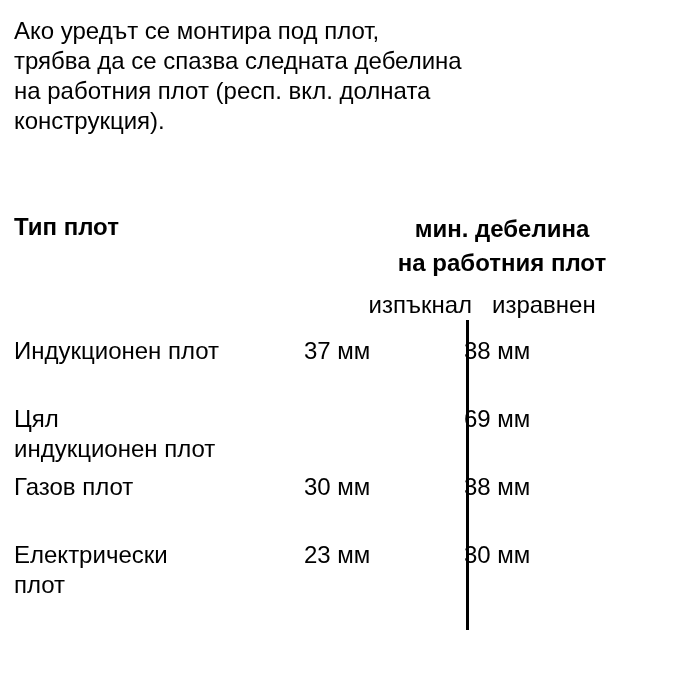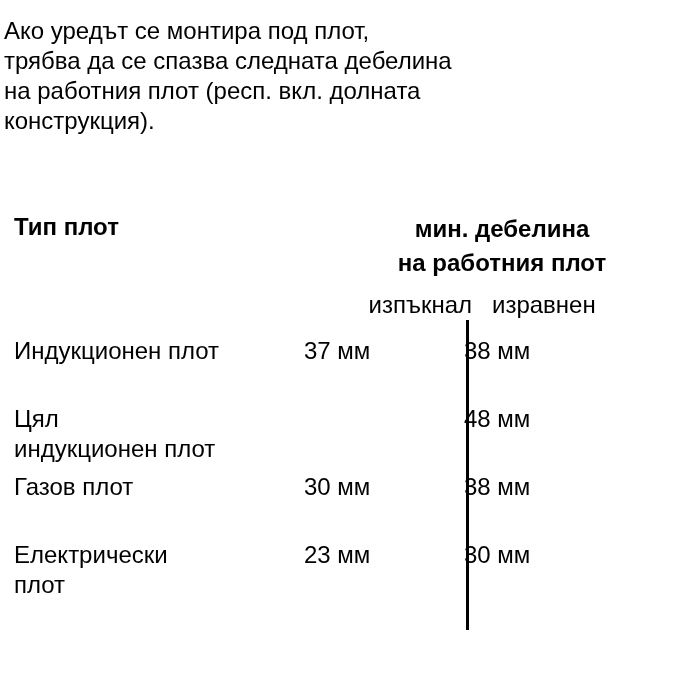--- a/index.html
+++ b/index.html
@@ -12,21 +12,21 @@
     height: 700px;
     font-family: "Liberation Sans", sans-serif;
     color: #000000;
     overflow: hidden;
   }
   .page {
     position: relative;
     width: 700px;
     height: 541px;
     box-sizing: border-box;
-    padding: 16px 14px 0 4px;
+    padding: 16px 14px 0 14px;
   }
   .intro {
     font-size: 24px;
     line-height: 30px;
     font-weight: 400;
     letter-spacing: 0px;
     margin: 0;
     white-space: pre-line;
   }
   .spec-table {
@@ -146,21 +146,21 @@
 
       <div class="row">
         <div class="row-label">Индукционен плот</div>
         <div class="row-convex">37 мм</div>
         <div class="row-flush">38 мм</div>
       </div>
 
       <div class="row">
         <div class="row-label">Цял
 индукционен плот</div>
-        <div class="row-flush">48 мм</div>
+        <div class="row-flush">69 мм</div>
       </div>
 
       <div class="row">
         <div class="row-label">Газов плот</div>
         <div class="row-convex">30 мм</div>
         <div class="row-flush">38 мм</div>
       </div>
 
       <div class="row">
         <div class="row-label">Електрически

